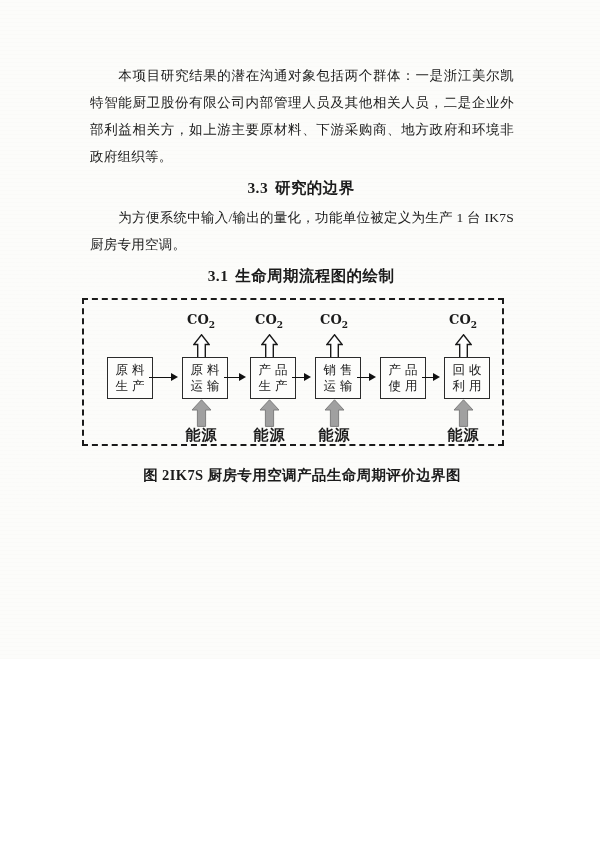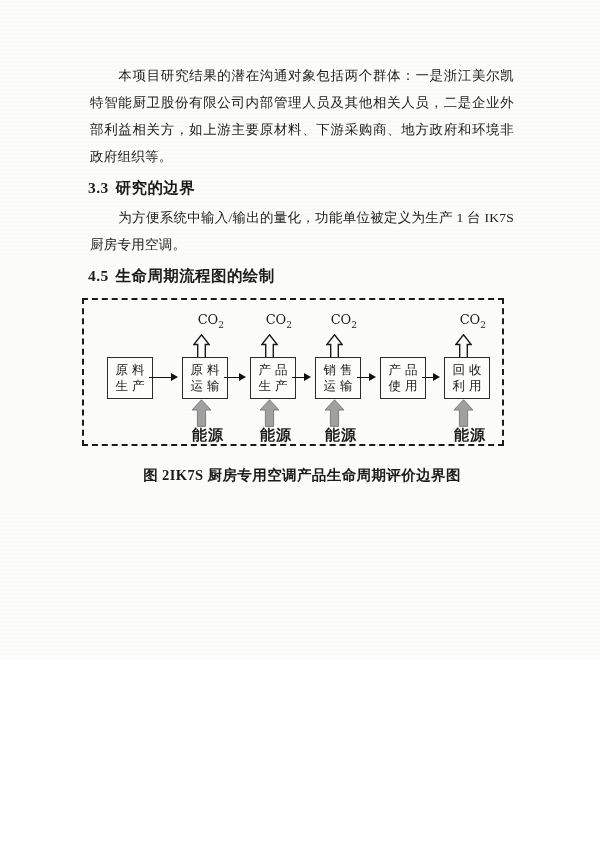--- a/index.html
+++ b/index.html
@@ -22,20 +22,21 @@
     letter-spacing: 0.25px;
     text-align: justify;
     text-indent: 2.1em;
   }
   h2.sec {
     margin: 6px 0 4px -2px;
     font-size: 15.5px;
     line-height: 24px;
     font-weight: bold;
     letter-spacing: 0.4px;
+    text-align: center;
   }
   h2.sec .sec-num { margin-right: 7px; }
 
   
   .diagram {
     position: relative;
     width: 418px;
     height: 144px;
     margin: 10px 0 0 -8px;
     border: 2px dashed #1b1b1b;
@@ -62,51 +63,50 @@
     border-bottom: 4px solid transparent;
   }
   .c0 { left: 65px;  width: 27px; }
   .c1 { left: 140px; width: 20px; }
   .c2 { left: 208px; width: 17px; }
   .c3 { left: 273px; width: 17px; }
   .c4 { left: 338px; width: 16px; }
 
   .co2-group { position: absolute; top: 12px; left: 0; width: 46px; text-align: center; }
   .co2-label {
-    display: block; font-size: 13px; font-weight: normal; line-height: 16px;
+    display: block; font-size: 13px; font-weight: bold; line-height: 16px;
     font-family: "DejaVu Serif", "Liberation Serif", serif;
-    text-align: right;
   }
   .co2-label sub { font-size: 9px; }
   .co2-arrow { display: block; margin: 1px auto 0; }
 
   .energy-group { position: absolute; top: 99px; left: 0; width: 46px; text-align: center; }
   .energy-arrow { display: block; margin: 0 auto; }
-  .energy-label { font-size: 15px; font-weight: bold; line-height: 16px; letter-spacing: 1px; text-indent: 1px; text-align: right; }
+  .energy-label { font-size: 15px; font-weight: bold; line-height: 16px; letter-spacing: 1px; text-indent: 1px; }
 
   .caption {
     margin-top: 20px;
     text-align: center;
     font-size: 14.5px;
     font-weight: bold;
     letter-spacing: 0.4px;
   }
 </style>
 </head>
 <body>
 
 <div class="page">
 
   <p class="body">本项目研究结果的潜在沟通对象包括两个群体：一是浙江美尔凯特智能厨卫股份有限公司内部管理人员及其他相关人员，二是企业外部利益相关方，如上游主要原材料、下游采购商、地方政府和环境非政府组织等。</p>
 
   <h2 class="sec"><span class="sec-num">3.3</span><span>研究的边界</span></h2>
 
   <p class="body">为方便系统中输入/输出的量化，功能单位被定义为生产 1 台 IK7S 厨房专用空调。</p>
 
-  <h2 class="sec"><span class="sec-num">4.5</span><span>生命周期流程图的绘制</span></h2>
+  <h2 class="sec"><span class="sec-num">3.1</span><span>生命周期流程图的绘制</span></h2>
 
   <div class="diagram">
 
     <div class="stage s0">
       <div class="stage-box">
         <span>原料</span>
         <span>生产</span>
       </div>
     </div>
 

